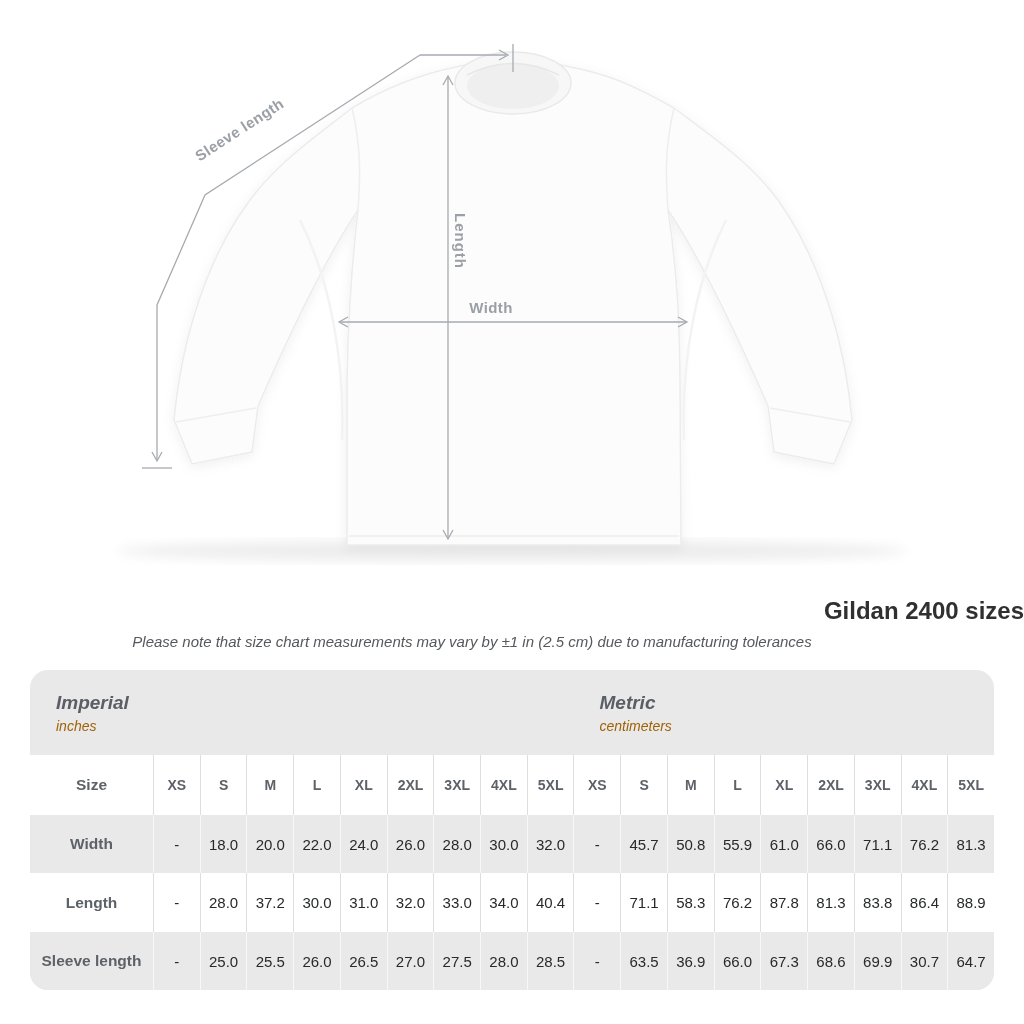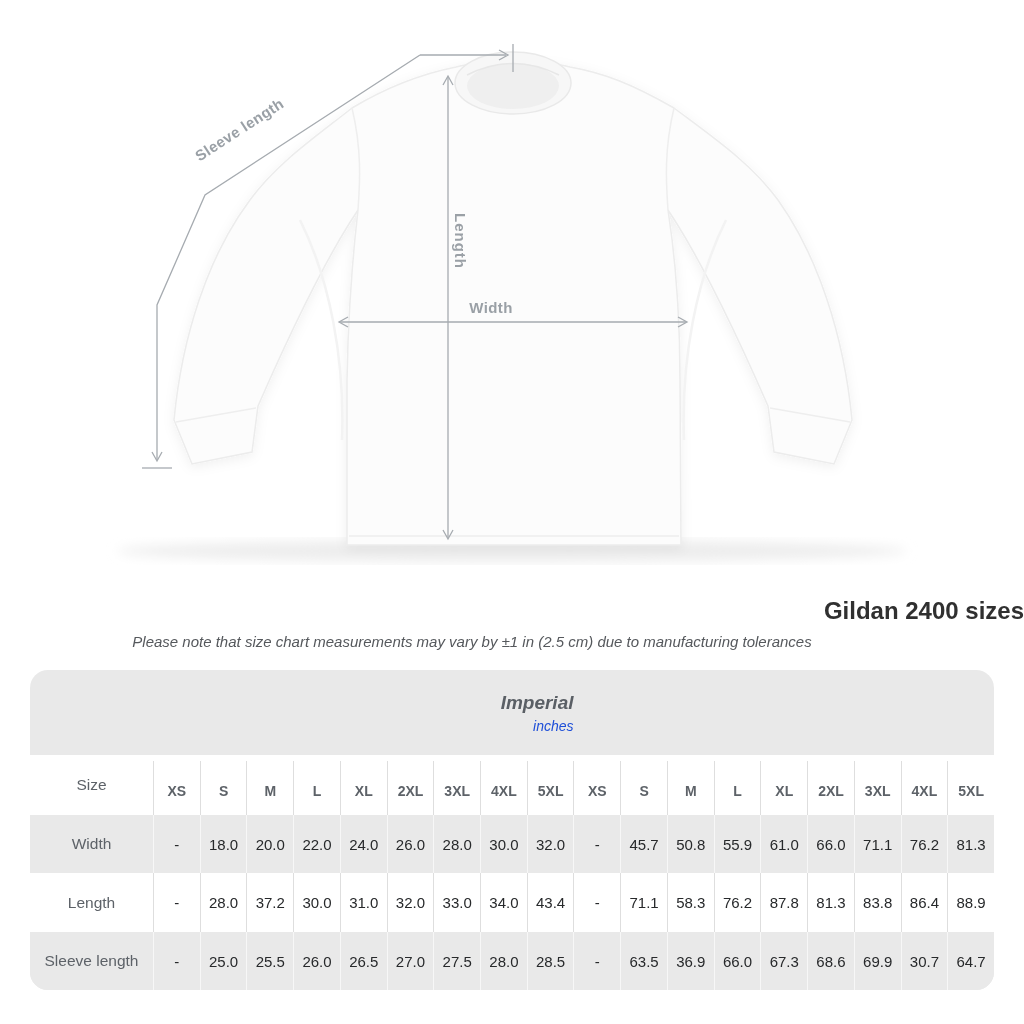--- a/index.html
+++ b/index.html
@@ -18,36 +18,36 @@
   .title { position:absolute; top:597px; left:0; width:1024px; text-align:right;
            font-size:24px; font-weight:bold; color:#303030; }
   .subtitle { position:absolute; top:633px; left:0; width:944px; text-align:center;
               font-style:italic; font-size:15px; color:#55585c; }
 
   
   .size-table { position:absolute; left:30px; top:670px; width:964px; height:320px;
                 border-radius:18px; overflow:hidden; background:#e9e9e9; }
   .trow { display:grid; grid-template-columns:123px repeat(18, 1fr); }
   .thead { height:85px; align-items:center; }
-  .unit-group { text-align:right; }
+  .unit-group { text-align:left;padding-left:26px; }
   .unit-group.imperial { grid-column:1 / span 10; }
   .unit-group.metric   { grid-column:11 / span 9; }
   .unit-name { font-size:19px; font-weight:bold; font-style:italic; color:#5a5f65; }
-  .unit-sub  { font-size:14px; font-style:italic; color:#1d4ed8; margin-top:4px; }
+  .unit-sub  { font-size:14px; font-style:italic; color:#a16207; margin-top:4px; }
 
   .row-size   { height:60px; background:#ffffff; }
   .row-width  { height:58px; background:#e9e9e9; }
   .row-length { height:59px; background:#ffffff; }
   .row-sleeve { height:58px; background:#e9e9e9; }
 
   .cell { display:flex; align-items:center; justify-content:center; height:100%; }
   .row-white .cell + .cell { border-left:1px solid #dedede; }
   .row-gray  .cell + .cell { border-left:1px solid #f7f7f7; }
-  .rlabel { font-weight:normal; color:#5d6268; font-size:15.5px; }
-  .shead  { font-weight:bold; color:#5d6268; font-size:14px;margin-top:6px; }
+  .rlabel { font-weight:bold; color:#5d6268; font-size:15.5px; }
+  .shead  { font-weight:bold; color:#5d6268; font-size:14px; }
   .val    { color:#27292b; font-size:15px; }
 </style>
 </head>
 <body>
 
 <div class="stage">
 
   <div class="diagram">
     <svg width="1024" height="585" viewBox="0 0 1024 585">
       <defs>
@@ -124,20 +124,24 @@
   <div class="title">Gildan 2400 sizes</div>
   <div class="subtitle">Please note that size chart measurements may vary by ±1 in (2.5 cm) due to manufacturing tolerances</div>
 
   <div class="size-table">
 
     <div class="trow thead">
       <div class="unit-group imperial">
         <div class="unit-name">Imperial</div>
         <div class="unit-sub">inches</div>
       </div>
+      <div class="unit-group metric">
+        <div class="unit-name">Metric</div>
+        <div class="unit-sub">centimeters</div>
+      </div>
     </div>
 
     <div class="trow row-size row-white">
       <div class="cell rlabel">Size</div>
       <div class="cell shead">XS</div>
       <div class="cell shead">S</div>
       <div class="cell shead">M</div>
       <div class="cell shead">L</div>
       <div class="cell shead">XL</div>
       <div class="cell shead">2XL</div>
@@ -180,21 +184,21 @@
     <div class="trow row-length row-white">
       <div class="cell rlabel">Length</div>
       <div class="cell val">-</div>
       <div class="cell val">28.0</div>
       <div class="cell val">37.2</div>
       <div class="cell val">30.0</div>
       <div class="cell val">31.0</div>
       <div class="cell val">32.0</div>
       <div class="cell val">33.0</div>
       <div class="cell val">34.0</div>
-      <div class="cell val">43.4</div>
+      <div class="cell val">40.4</div>
       <div class="cell val">-</div>
       <div class="cell val">71.1</div>
       <div class="cell val">58.3</div>
       <div class="cell val">76.2</div>
       <div class="cell val">87.8</div>
       <div class="cell val">81.3</div>
       <div class="cell val">83.8</div>
       <div class="cell val">86.4</div>
       <div class="cell val">88.9</div>
     </div>

